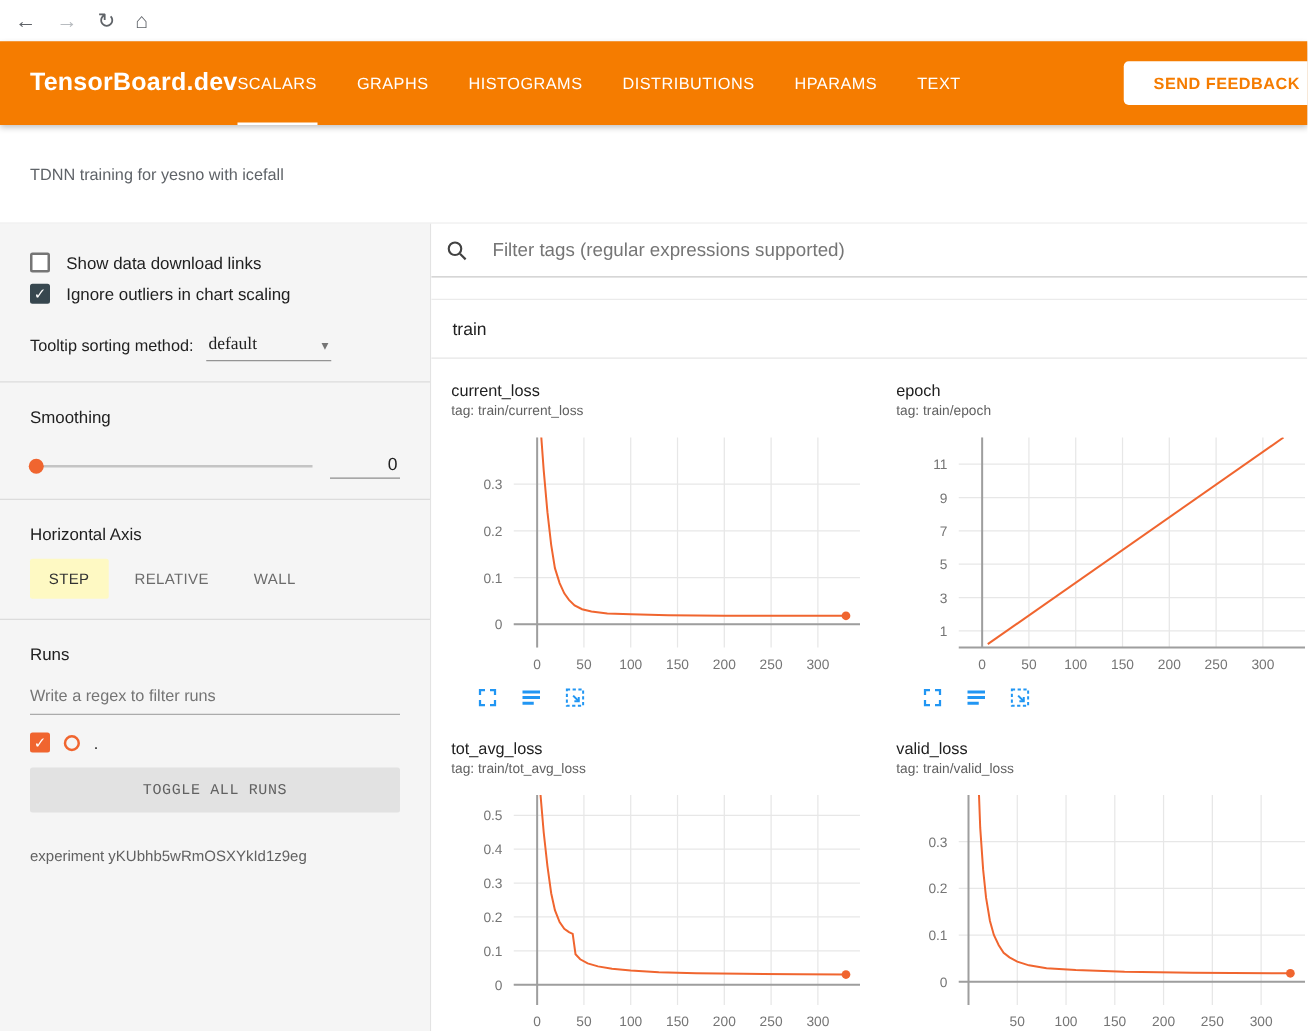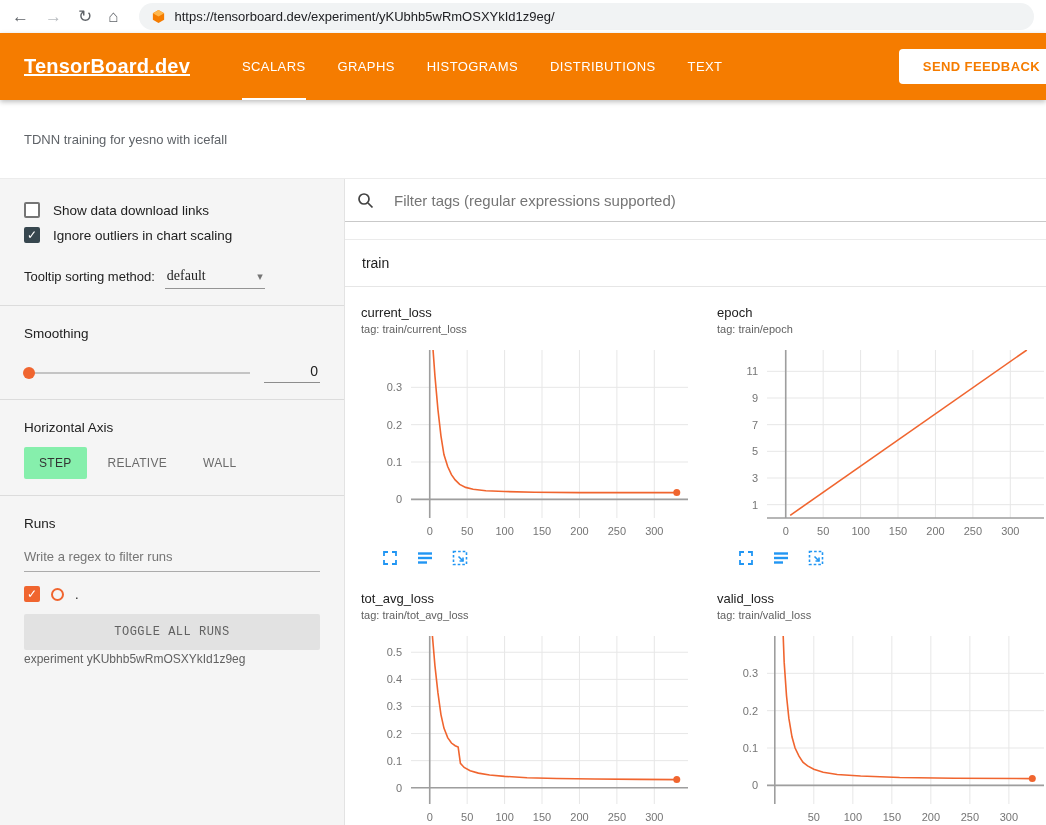--- a/index.html
+++ b/index.html
@@ -8,21 +8,21 @@
 
   
   .browser-bar { height:33px; display:flex; align-items:center; padding:0 12px; gap:16px; background:#fff; }
   .nav-ic { font-size:17px; color:#5f6368; cursor:pointer; line-height:1; }
   .nav-ic.dim { color:#b8bcc0; }
   .address-bar { flex:1; height:27px; background:#f1f3f4; border-radius:14px; display:flex; align-items:center; gap:9px; padding:0 12px; margin-left:4px; }
   .url-text { font-size:13px; color:#202124; white-space:nowrap; overflow:hidden; }
 
   
   .app-header { height:67px; background:var(--header-bg); display:flex; align-items:stretch; padding-left:24px; color:#fff; box-shadow:0 2px 5px rgba(0,0,0,.25); position:relative; z-index:4; }
-  .logo { font-size:20px; font-weight:bold; margin-right:52px; align-self:center; letter-spacing:.2px;text-decoration:underline; }
+  .logo { font-size:20px; font-weight:bold; align-self:center; letter-spacing:.2px; }
   .hdr-nav { display:flex; gap:32px; }
   .hdr-tab { display:flex; align-items:center; font-size:13px; letter-spacing:.4px; border-bottom:2px solid transparent; padding-top:2px; cursor:pointer; white-space:nowrap; }
   .hdr-tab.active { border-bottom-color:#fff; }
   .feedback-btn { margin-left:auto; align-self:center; background:#fff; color:var(--header-bg); font-size:13px; font-weight:bold; letter-spacing:.4px; padding:10px 24px; border-radius:4px; border:none; cursor:pointer; white-space:nowrap; margin-right:-18px; }
 
   
   .desc-row { height:78px; display:flex; align-items:center; padding:0 24px; font-size:13px; color:#5f6368; background:#fff; }
 
   
   .main-row { display:flex; height:796px; border-top:1px solid #ececec; }
@@ -41,28 +41,28 @@
   .tooltip-label { font-size:13px; color:#212121; padding-bottom:5px; }
   .dropdown { width:100px; border-bottom:1px solid #949494; display:flex; justify-content:space-between; align-items:center; padding:3px 2px 4px 2px; font-size:14px; color:#212121; cursor:pointer;font-family:Liberation Serif, serif; }
   .dd-arrow { color:#757575; font-size:11px; }
   .sb-heading { font-size:13.5px; color:#212121; margin:6px 0 4px 0; }
   .slider-row { display:flex; align-items:center; gap:14px; margin-top:22px; }
   .slider { position:relative; flex:1; height:2px; background:#c4c4c4; }
   .slider-thumb { position:absolute; left:-1px; top:-5px; width:12px; height:12px; border-radius:50%; background:var(--line-color); cursor:pointer; }
   .smooth-val { width:56px; text-align:right; font-size:14px; color:#212121; border-bottom:1px solid #8d8d8d; padding:0 2px 3px 0; }
   .axis-btn-row { display:flex; align-items:center; gap:6px; margin-top:12px; }
   .axis-btn { font-size:12px; letter-spacing:.3px; color:#6b6b6b; padding:9px 15px; border-radius:2px; cursor:pointer; }
-  .axis-btn.active { background:#86efac; color:#333; }
+  .axis-btn.active { background:#fef9c3; color:#333; }
   .runs-input { width:100%; border:none; outline:none; background:transparent; border-bottom:1px solid #ababab; font-size:13px; color:#212121; padding:6px 0 7px 0; margin-top:8px; font-family:"Liberation Sans",sans-serif; }
   .runs-input::placeholder { color:#757575; }
   .run-row { display:flex; align-items:center; gap:11px; margin-top:14px; }
   .run-swatch { width:13px; height:13px; border:2px solid var(--line-color); border-radius:50%; }
   .run-name { font-size:13px; color:#212121; }
   .toggle-runs-btn { width:100%; background:#e2e2e2; border:none; color:#616161; font-size:12px; letter-spacing:.5px; padding:11px 0; border-radius:2px; margin-top:12px; cursor:pointer; font-family:Liberation Mono, monospace; }
-  .exp-label { font-size:12px; color:#616161; margin-top:2px; }
+  .exp-label { font-size:12px; color:#616161; margin-top:28px; }
 
   
   .filter-row { display:flex; align-items:center; gap:9px; padding:13px 12px 12px 12px; border-bottom:1px solid #c9c9c9; }
   .filter-input { flex:1; border:none; outline:none; font-size:15px; color:#212121; background:transparent; font-family:"Liberation Sans",sans-serif;margin-left:11px; }
   .filter-input::placeholder { color:#757575; }
   .section-card { margin-top:17px; border-top:1px solid #ebebeb; }
   .section-header { padding:15px 17px; font-size:14px; color:#212121; border-bottom:1px solid #e6e6e6; cursor:pointer; }
   .charts-grid { display:grid; grid-template-columns:repeat(2,342px); gap:24px 14px; padding:18px 16px; }
   .chart-card { width:342px; }
   .chart-title { font-size:13px; color:#212121; }
@@ -73,38 +73,30 @@
   .chart-tool svg { display:block; }
 </style>
 </head>
 <body>
 
 <div class="browser-bar">
   <span class="nav-ic">←</span>
   <span class="nav-ic dim">→</span>
   <span class="nav-ic">↻</span>
   <span class="nav-ic">⌂</span>
-  <div class="address-bar">
-    <span style="display:inline-flex;">
-      <svg width="15" height="15" viewBox="0 0 16 16">
-        <polygon points="8,1 14,4.5 14,11.5 8,15 2,11.5 2,4.5" fill="#f57c00"></polygon>
-        <polygon points="8,1 14,4.5 8,8 2,4.5" fill="#ffb74d"></polygon>
-      </svg>
-    </span>
-    <span class="url-text">https://tensorboard.dev/experiment/yKUbhb5wRmOSXYkId1z9eg/</span>
-  </div>
 </div>
 
 <div class="app-header">
   <div class="logo">TensorBoard.dev</div>
   <nav class="hdr-nav" id="hdr-nav">
       <div class="hdr-tab active">SCALARS</div>
       <div class="hdr-tab">GRAPHS</div>
       <div class="hdr-tab">HISTOGRAMS</div>
       <div class="hdr-tab">DISTRIBUTIONS</div>
+      <div class="hdr-tab">HPARAMS</div>
       <div class="hdr-tab">TEXT</div>
     </nav>
   <button class="feedback-btn">SEND FEEDBACK</button>
 </div>
 
 <div class="desc-row">TDNN training for yesno with icefall</div>
 
 <div class="main-row">
 
   <aside class="sidebar">

